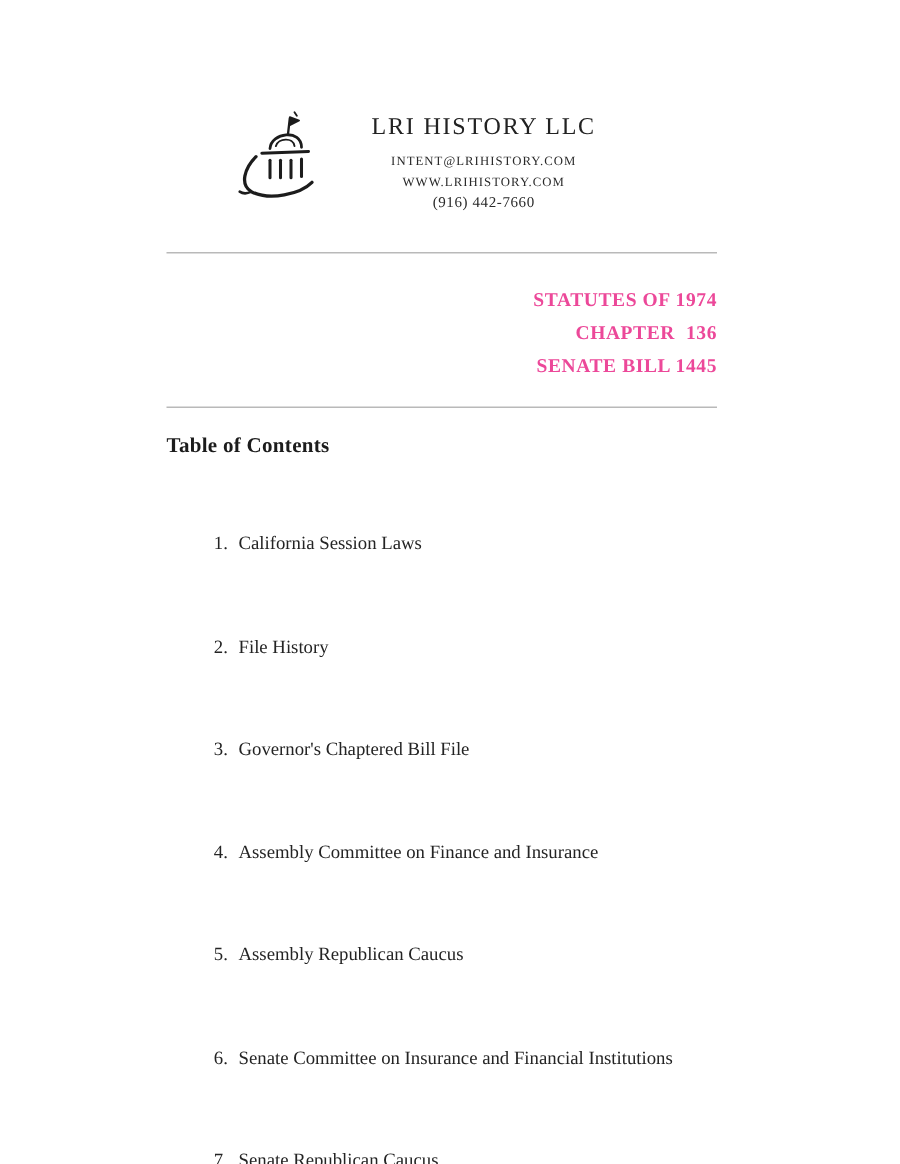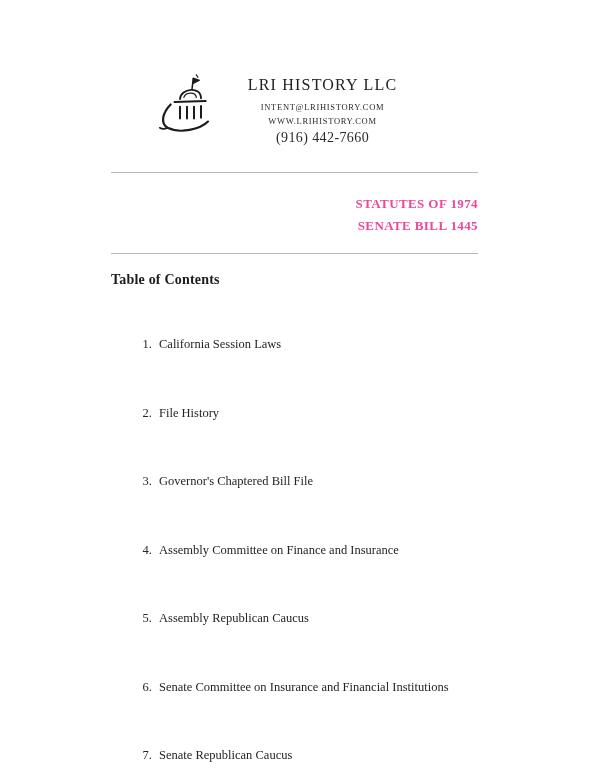--- a/index.html
+++ b/index.html
@@ -45,21 +45,21 @@
     margin-bottom: 8px;
   }
   .contact-line {
     font-size: 8.5px;
     letter-spacing: 0.7px;
     color: #2a2a2a;
     margin-bottom: 4px;
     font-family: Liberation Serif, serif;
   }
   .phone-line {
-    font-size: 14px;
+    font-size: 10px;
     letter-spacing: 0.4px;
     color: #2a2a2a;
   }
   
   .rule {
     border: none;
     border-top: 1px solid #b9b9b9;
     margin: 0;
   }
   .rule-1 { margin-top: 26px; }
@@ -136,20 +136,21 @@
         <div class="contact-line">INTENT@LRIHISTORY.COM</div>
         <div class="contact-line">WWW.LRIHISTORY.COM</div>
         <div class="phone-line">(916) 442-7660</div>
       </div>
     </div>
 
     <hr class="rule rule-1">
 
     <div class="citation">
       <div class="citation-line">STATUTES OF 1974</div>
+      <div class="citation-line">CHAPTER  136</div>
       <div class="citation-line">SENATE BILL 1445</div>
     </div>
 
     <hr class="rule rule-2">
 
     <div class="toc-title">Table of Contents</div>
     <ol class="toc-list">
       <li>California Session Laws</li>
       <li>File History</li>
       <li>Governor's Chaptered Bill File</li>

